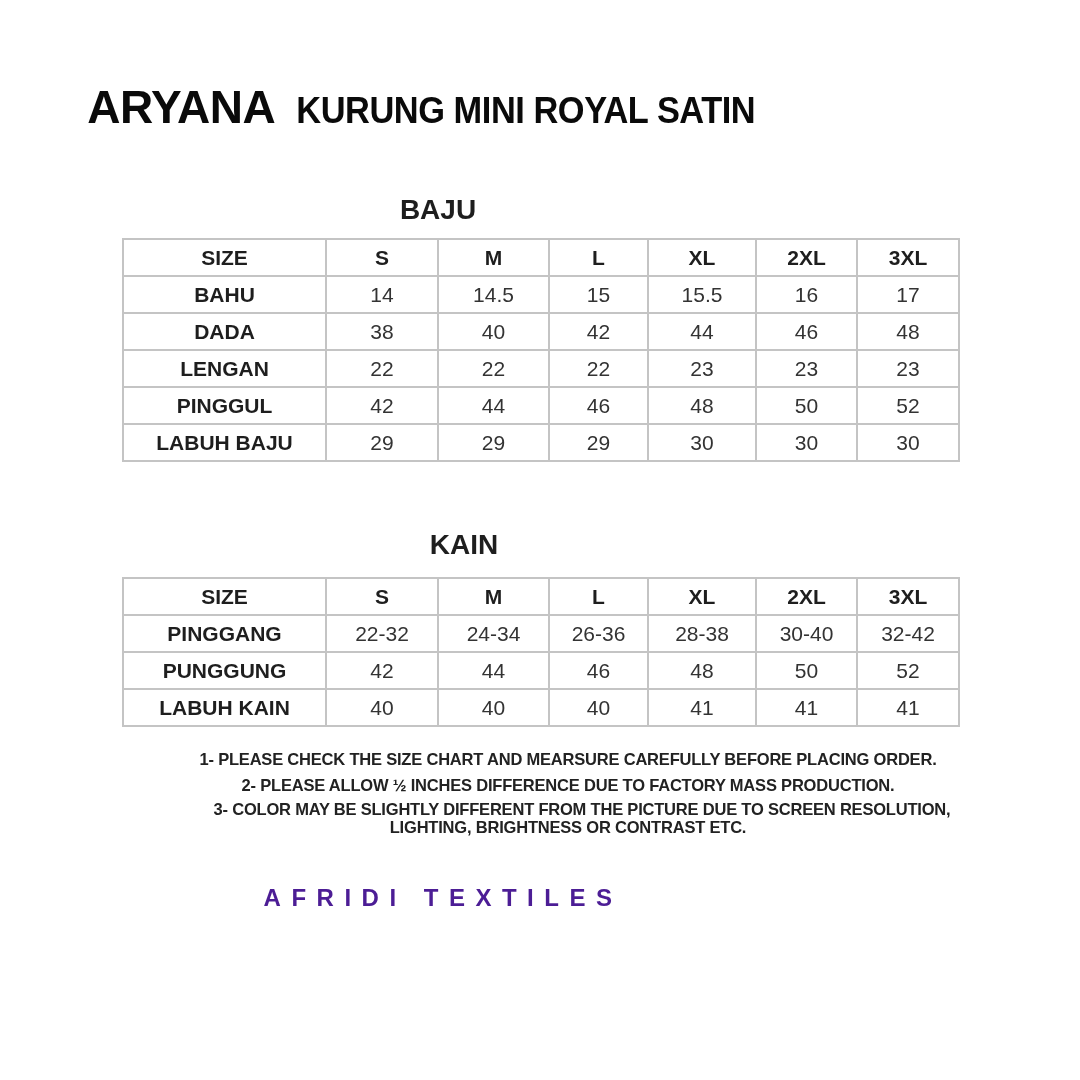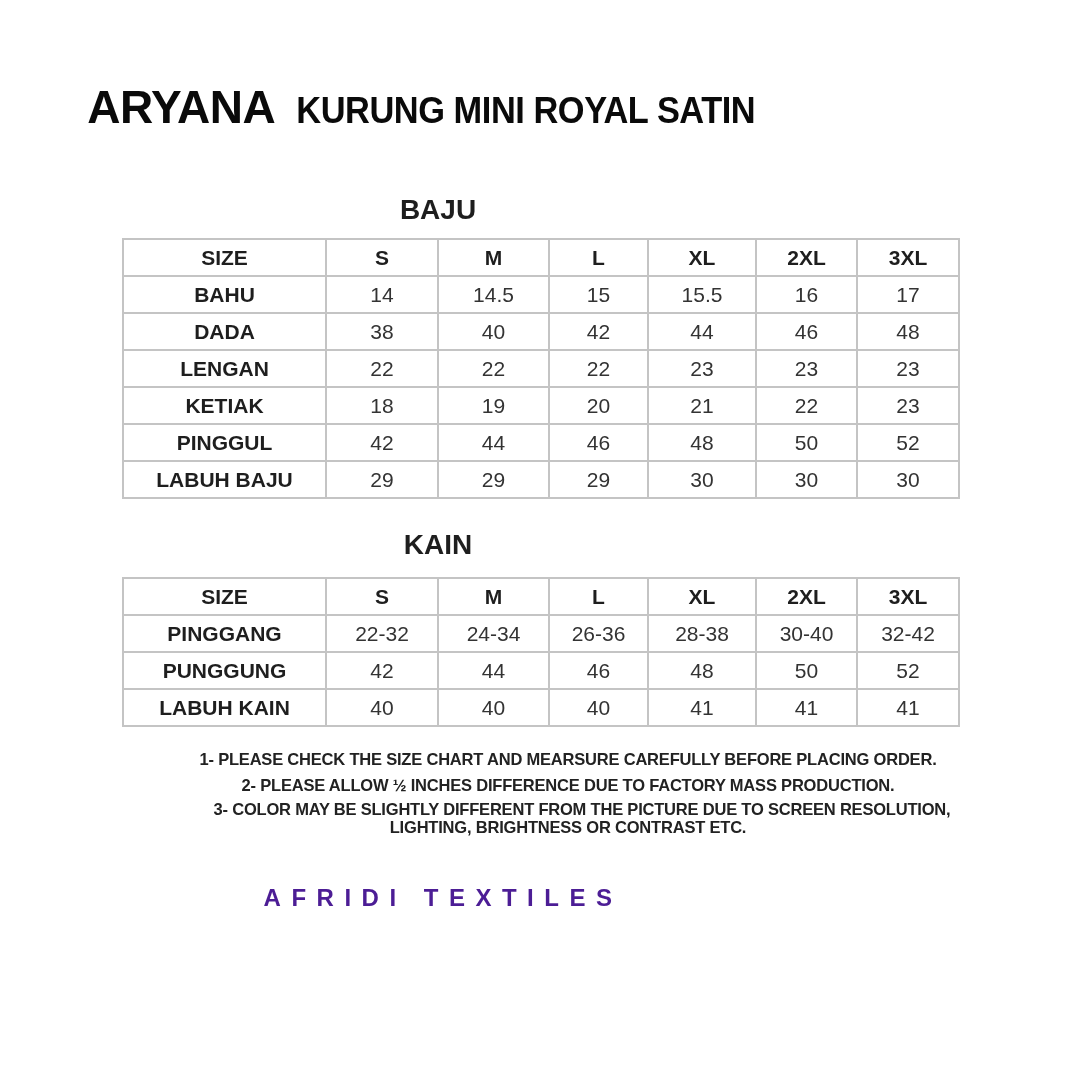--- a/index.html
+++ b/index.html
@@ -38,21 +38,21 @@
     .section-title {
       position: absolute;
       left: 0;
       width: 876px;
       text-align: center;
       font-size: 28px;
       font-weight: bold;
       color: #1e1e1e;
     }
     .section-baju { top: 194px; }
-    .section-kain { top: 529px; }
+    .section-kain { top: 529px; padding-left: 26px; }
 
     table.size-table {
       position: absolute;
       left: 122px;
       width: 836px;
       border-collapse: collapse;
       table-layout: fixed;
     }
     table.baju-table { top: 238px; }
     table.kain-table { top: 577px; }
@@ -175,29 +175,20 @@
   <tr>
     <td class="row-label">LENGAN</td>
     <td class="val">22</td>
     <td class="val">22</td>
     <td class="val">22</td>
     <td class="val">23</td>
     <td class="val">23</td>
     <td class="val">23</td>
   </tr>
   <tr>
-    <td class="row-label">KETIAK</td>
-    <td class="val">18</td>
-    <td class="val">19</td>
-    <td class="val">20</td>
-    <td class="val">21</td>
-    <td class="val">22</td>
-    <td class="val">23</td>
-  </tr>
-  <tr>
     <td class="row-label">PINGGUL</td>
     <td class="val">42</td>
     <td class="val">44</td>
     <td class="val">46</td>
     <td class="val">48</td>
     <td class="val">50</td>
     <td class="val">52</td>
   </tr>
   <tr>
     <td class="row-label">LABUH BAJU</td>

